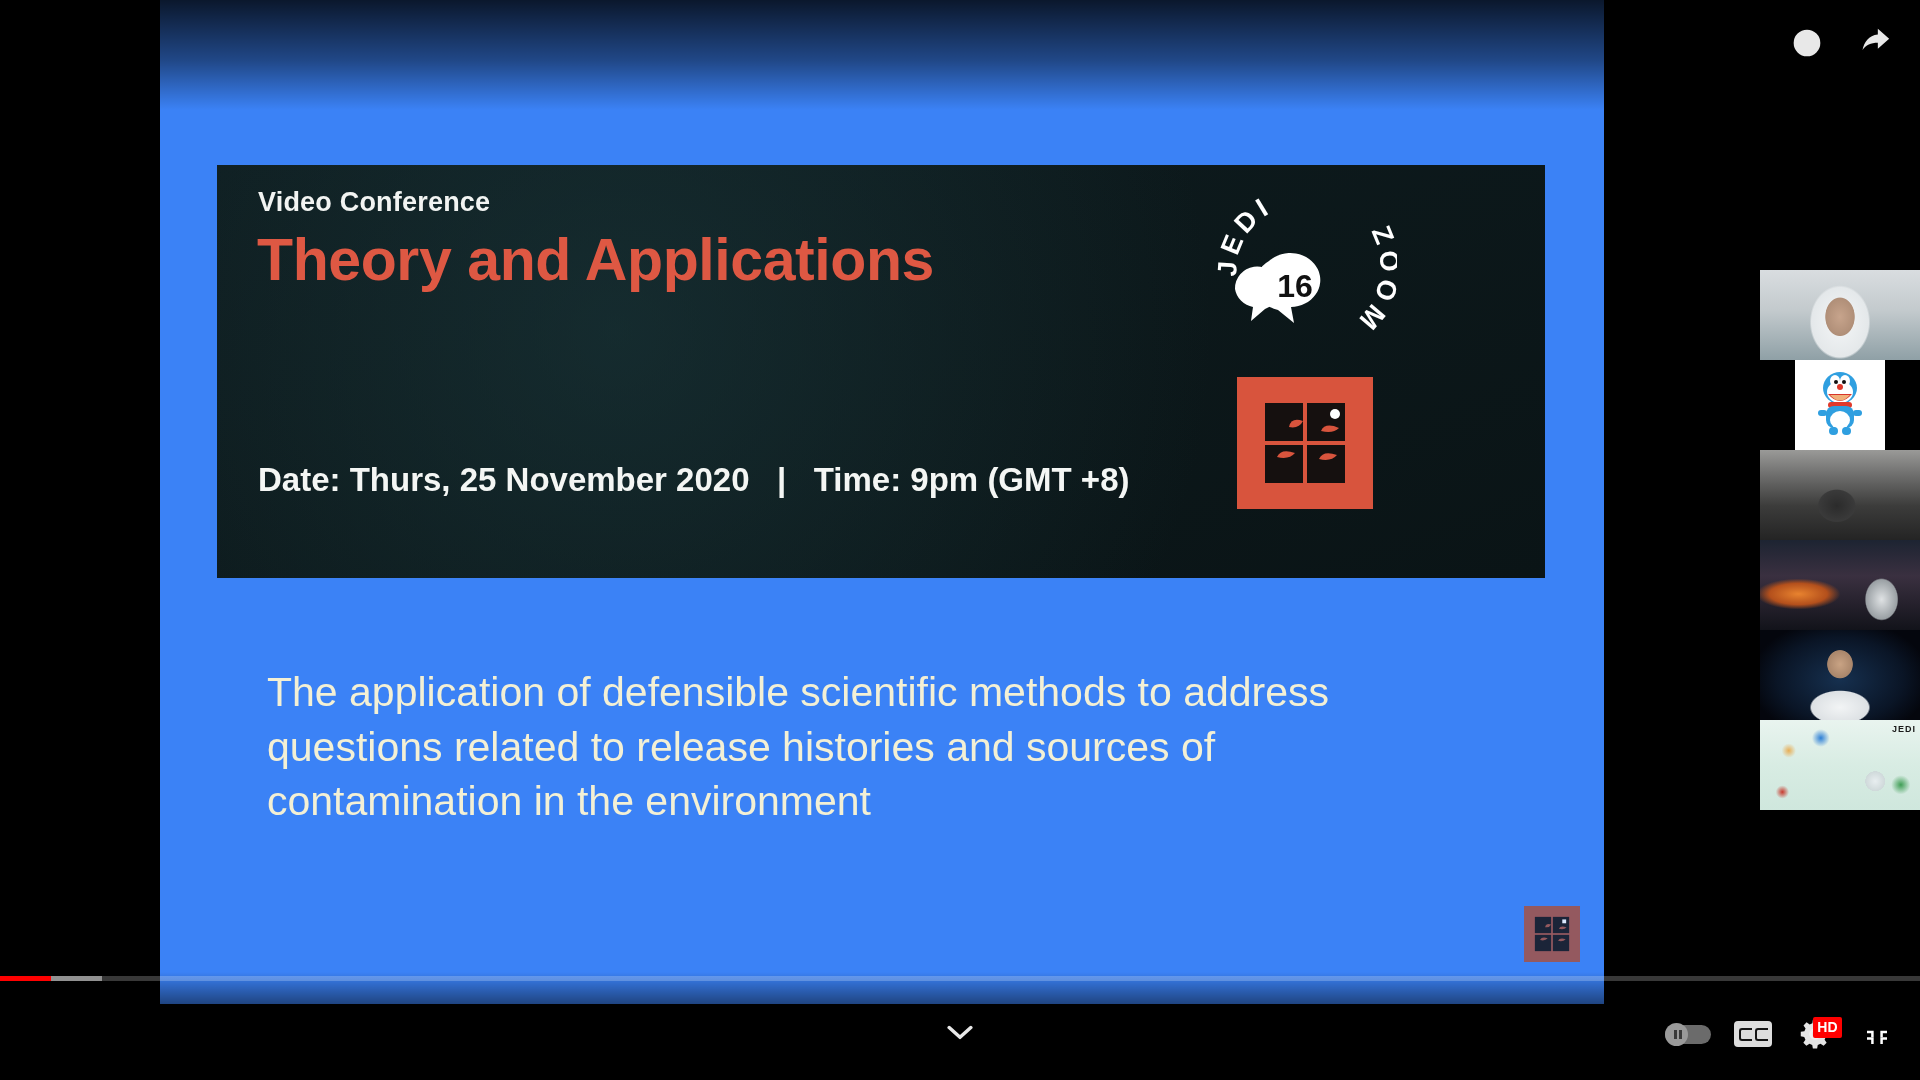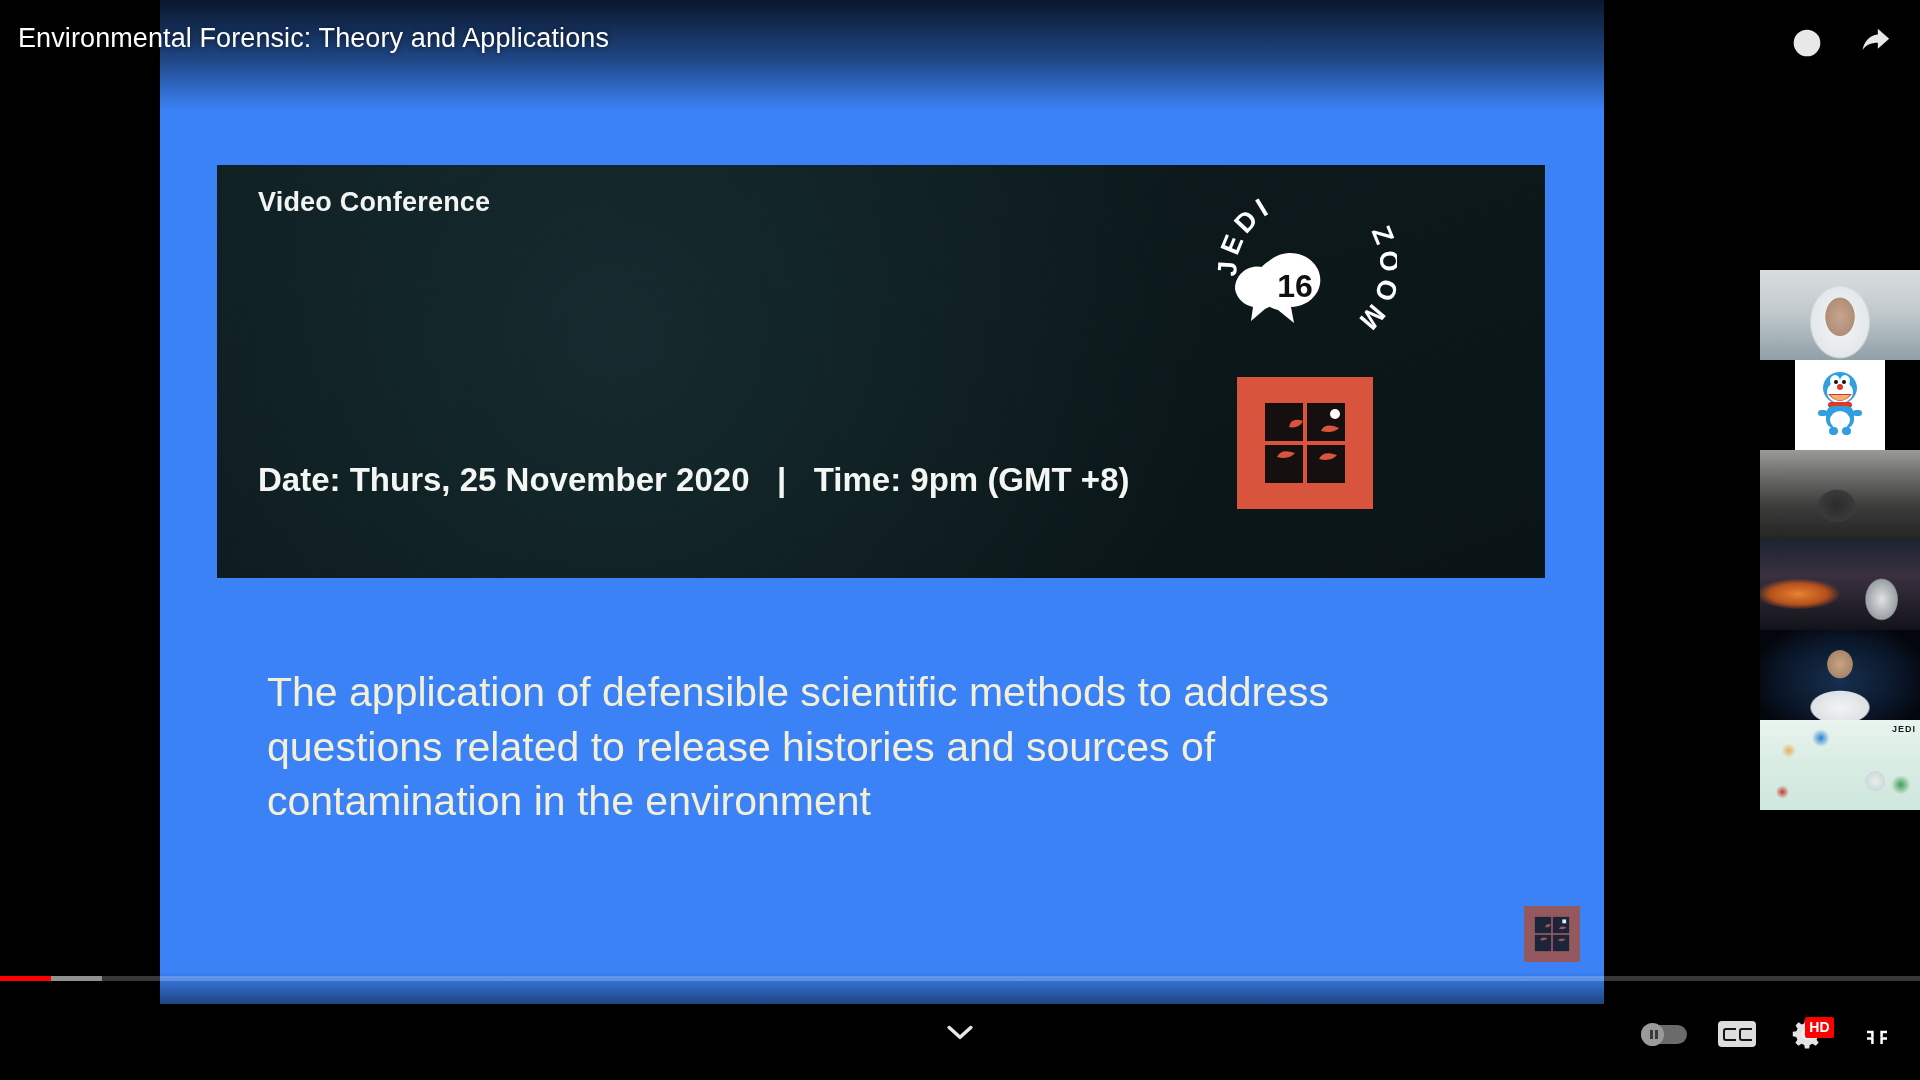--- a/index.html
+++ b/index.html
@@ -169,21 +169,21 @@
   }
   #progress-hoverpad{ position:absolute; left:0; right:0; top:-8px; height:20px; }
 
   
   #controls-left{
     position:absolute; left:18px; bottom:0; height:92px;
     display:flex; align-items:center; gap:0;
   }
   #controls-right{
     position:absolute; right:14px; bottom:0; height:92px;
-    display:flex; align-items:center; gap:12px;
+    display:flex; align-items:center; gap:4px;
   }
   .ctl-btn{
     width:58px; height:58px;
     display:flex; align-items:center; justify-content:center;
     cursor:pointer; background:transparent; border:0;
   }
   .ctl-btn svg{ display:block; }
   #time-display{
     color:#eee; font-size:24px; letter-spacing:.3px;
     padding:0 14px 0 18px; white-space:nowrap;
@@ -271,20 +271,21 @@
 
   <div id="video-stage">
 
     <div id="shared-screen">
 
       <div id="slide-banner">
 
         <div id="banner-eyebrow">Video Conference</div>
 
         <div id="banner-title">
+          <div>Theory and Applications</div>
         </div>
 
         <div id="banner-meta">Date: Thurs, 25 November 2020   |   Time: 9pm (GMT +8)</div>
 
         <div id="jedizoom-logo">
           <svg viewBox="0 0 180 160" aria-hidden="true">
             <defs>
               <path id="arcTop" d="M 22 104 A 66 66 0 0 1 150 68" fill="none"></path>
               <path id="arcRight" d="M 152 44 A 70 70 0 0 1 112 150" fill="none"></path>
             </defs>
@@ -362,21 +363,20 @@
       <div class="participant-tile tile-3"></div>
       <div class="participant-tile tile-4"></div>
       <div class="participant-tile tile-5"></div>
       <div class="participant-tile tile-6">
         <div class="tile-tag">JEDI</div>
       </div>
     </div>
   </div>
 
   <div id="top-bar">
-    <div id="video-title">Environmental Forensic: Theory and Applications</div>
 
     <div id="top-actions">
       <div class="top-btn">
         <svg width="32" height="32" viewBox="0 0 24 24" fill="#e8e8e8" aria-hidden="true">
           <path d="M12 2a10 10 0 1 0 0 20 10 10 0 0 0 0-20zm1 10.6V6h-2v7.4l5 3 1-1.7-4-2.1z"></path>
         </svg>
       </div>
       <div class="top-btn">
         <svg width="34" height="34" viewBox="0 0 24 24" fill="#e8e8e8" aria-hidden="true">
           <path d="M14 6V2l8 7-8 7v-4.1c-5 0-8.4 1.6-10.8 5.1C4.2 11.4 7.6 6.6 14 6z"></path>

